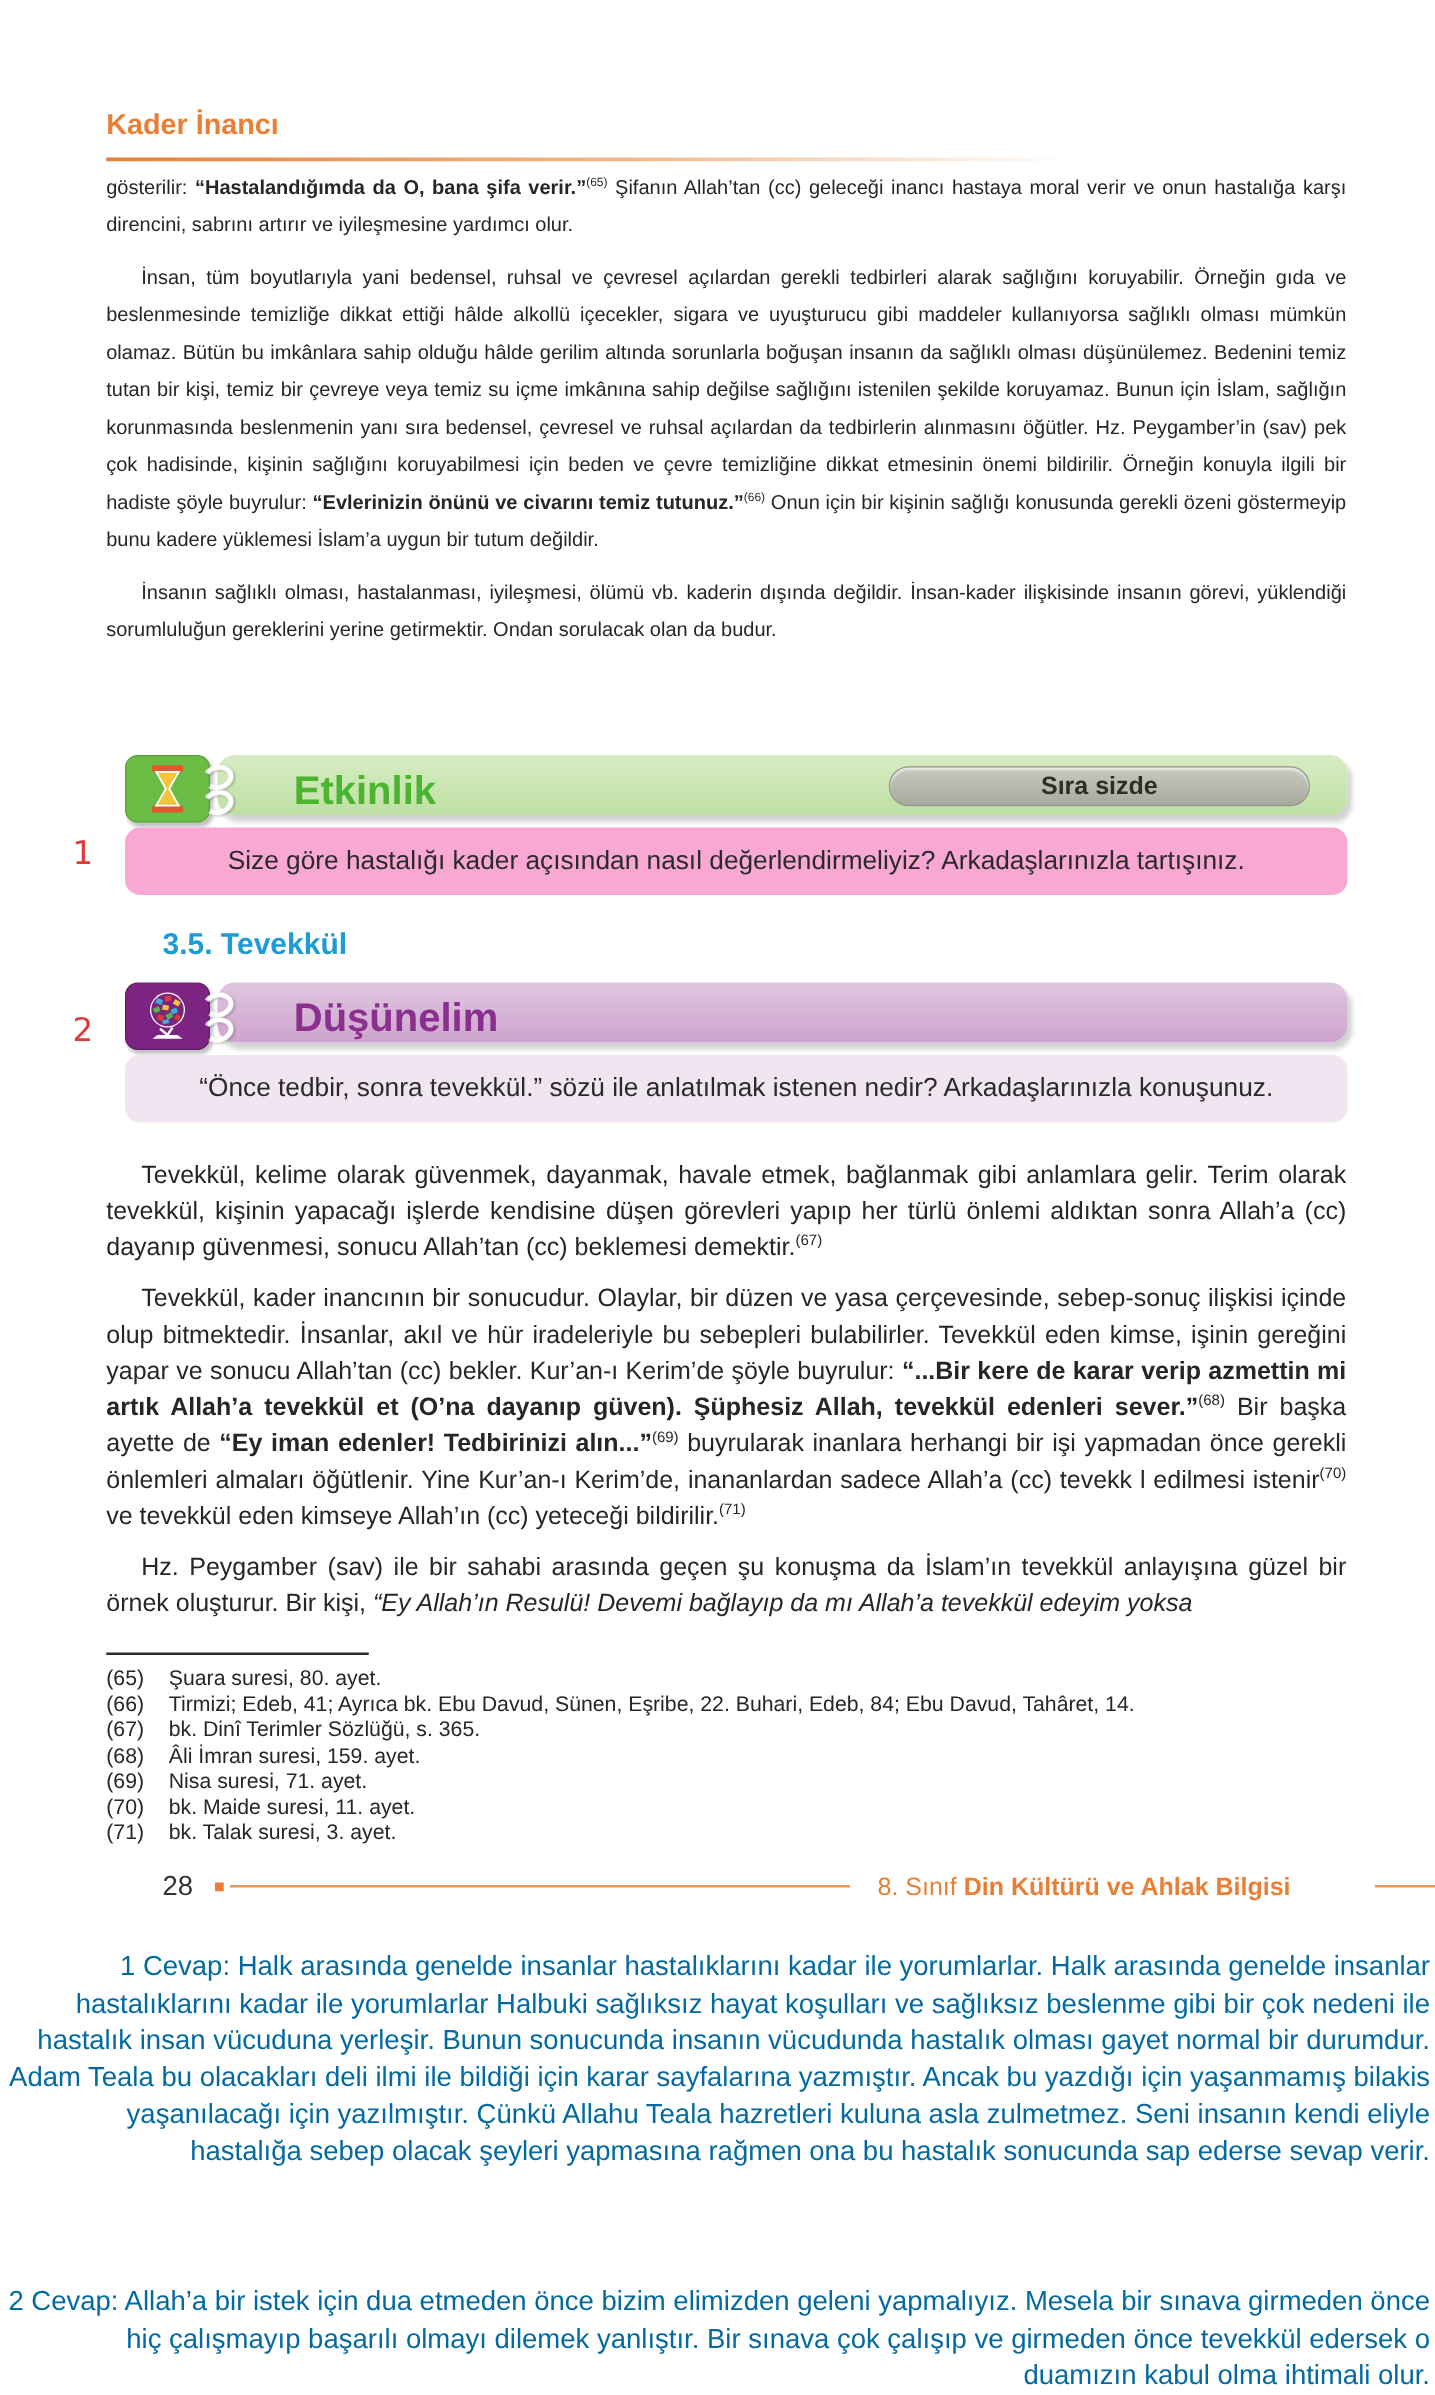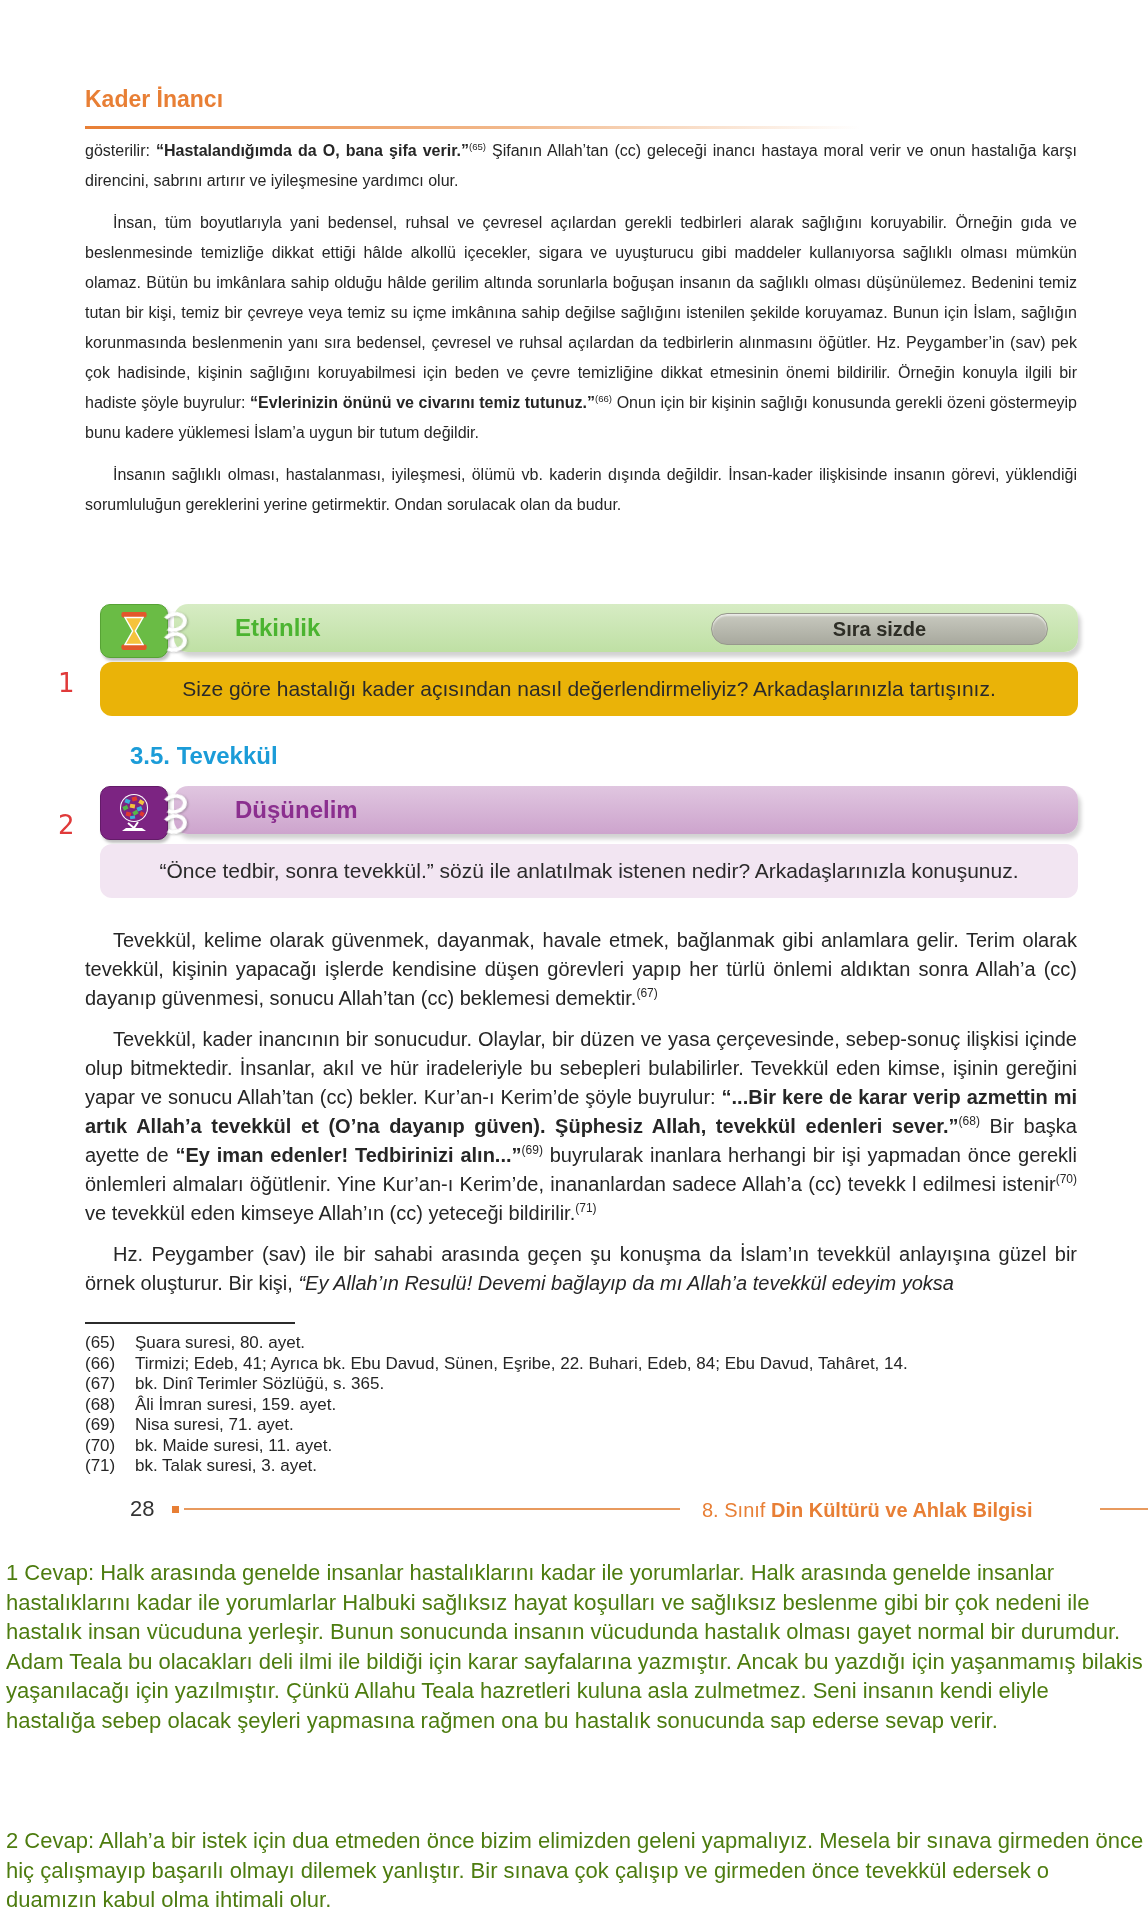--- a/index.html
+++ b/index.html
@@ -30,35 +30,35 @@
   .act-etkinlik{top:604px;}
   .act-dusunelim{top:786px;}
   .act-icon{position:absolute;left:0;top:0;width:66px;height:52px;border-radius:10px;
             box-shadow:2px 3px 3px rgba(0,0,0,.25);display:flex;align-items:center;justify-content:center;}
   .act-icon.green{background:#6abc45;border:1px solid #57a335;}
   .act-icon.purple{background:#7c2482;border:1px solid #641b69;}
   .act-bar{position:absolute;left:74px;right:0;top:0;height:48px;border-radius:14px;
            box-shadow:3px 5px 4px rgba(0,0,0,.18);}
   .bar-green{background:linear-gradient(180deg,#d7ecc4,#bfe0a4);}
   .bar-purple{background:linear-gradient(180deg,#e0c6e0,#cda4cd);}
-  .act-title{position:absolute;left:135px;top:10px;font-size:24px;font-weight:bold;}
+  .act-title{position:absolute;left:135px;top:10px;font-size:32px;font-weight:bold;}
   .title-green{color:#4bb430;}
   .title-purple{color:#8b2f8f;}
   .ring{position:absolute;left:62px;width:17px;height:12px;border:4px solid #fff;border-radius:50%;
         border-left-color:transparent;transform:rotate(-12deg);filter:drop-shadow(1px 1px 1px rgba(0,0,0,.25));}
   .ring.r1{top:8px;} .ring.r2{top:28px;}
   .pill{position:absolute;right:30px;top:9px;width:335px;height:30px;border-radius:16px;
         background:linear-gradient(180deg,#c8c9bf,#a8a99e);border:1px solid #97988d;
         box-shadow:inset 0 2px 2px rgba(255,255,255,.65);
         display:flex;align-items:center;justify-content:center;
         font-size:20px;font-weight:bold;color:#2e2e26;}
   .act-q{position:absolute;left:0;right:0;top:58px;height:54px;border-radius:12px;
          display:flex;align-items:center;justify-content:center;text-align:center;
          font-size:21px;color:#2a2a2a;padding:0 30px;box-sizing:border-box;}
-  .q-green{background:#eab308;}
+  .q-green{background:#f9a8d4;}
   .q-purple{background:#f2e5f2;}
 
   .margin-num{position:absolute;font-size:26px;color:#e03a3a;font-family:"DejaVu Sans",sans-serif;}
   .mn1{left:58px;top:668px;}
   .mn2{left:58px;top:810px;}
 
   .sec-heading{position:absolute;left:130px;top:742px;font-size:24px;font-weight:bold;color:#1b9cd8;}
 
   
   .footnotes{position:absolute;left:85px;top:1322px;width:992px;}
@@ -70,22 +70,22 @@
   
   .footer{position:absolute;left:0;top:1496px;width:1148px;height:30px;margin-left:42px;}
   .pagenum{position:absolute;left:88px;top:0;font-size:22px;color:#333;}
   .f-dot{position:absolute;left:130px;top:10px;width:7px;height:7px;background:#e87f35;}
   .f-line{position:absolute;left:142px;top:12px;width:496px;height:2px;background:#e89a5e;}
   .f-course{position:absolute;left:660px;top:3px;font-size:20px;color:#e87f35;}
   .f-course .bold{font-weight:bold;}
   .f-line2{position:absolute;left:1058px;top:12px;width:80px;height:2px;background:#e89a5e;}
 
   
-  .answer{position:absolute;left:6px;width:1138px;color:#4d7c0f;font-size:22px;line-height:29.5px;
-          text-align:left;font-family:"Liberation Sans",sans-serif;}
+  .answer{position:absolute;left:6px;width:1138px;color:#0369a1;font-size:22px;line-height:29.5px;
+          text-align:right;font-family:"Liberation Sans",sans-serif;}
   .ans1{top:1558px;}
   .ans2{top:1826px;}
 </style>
 </head>
 <body>
 
 <div class="page">
 
   <div class="topic">Kader İnancı</div>
   <div class="topic-rule"></div>

